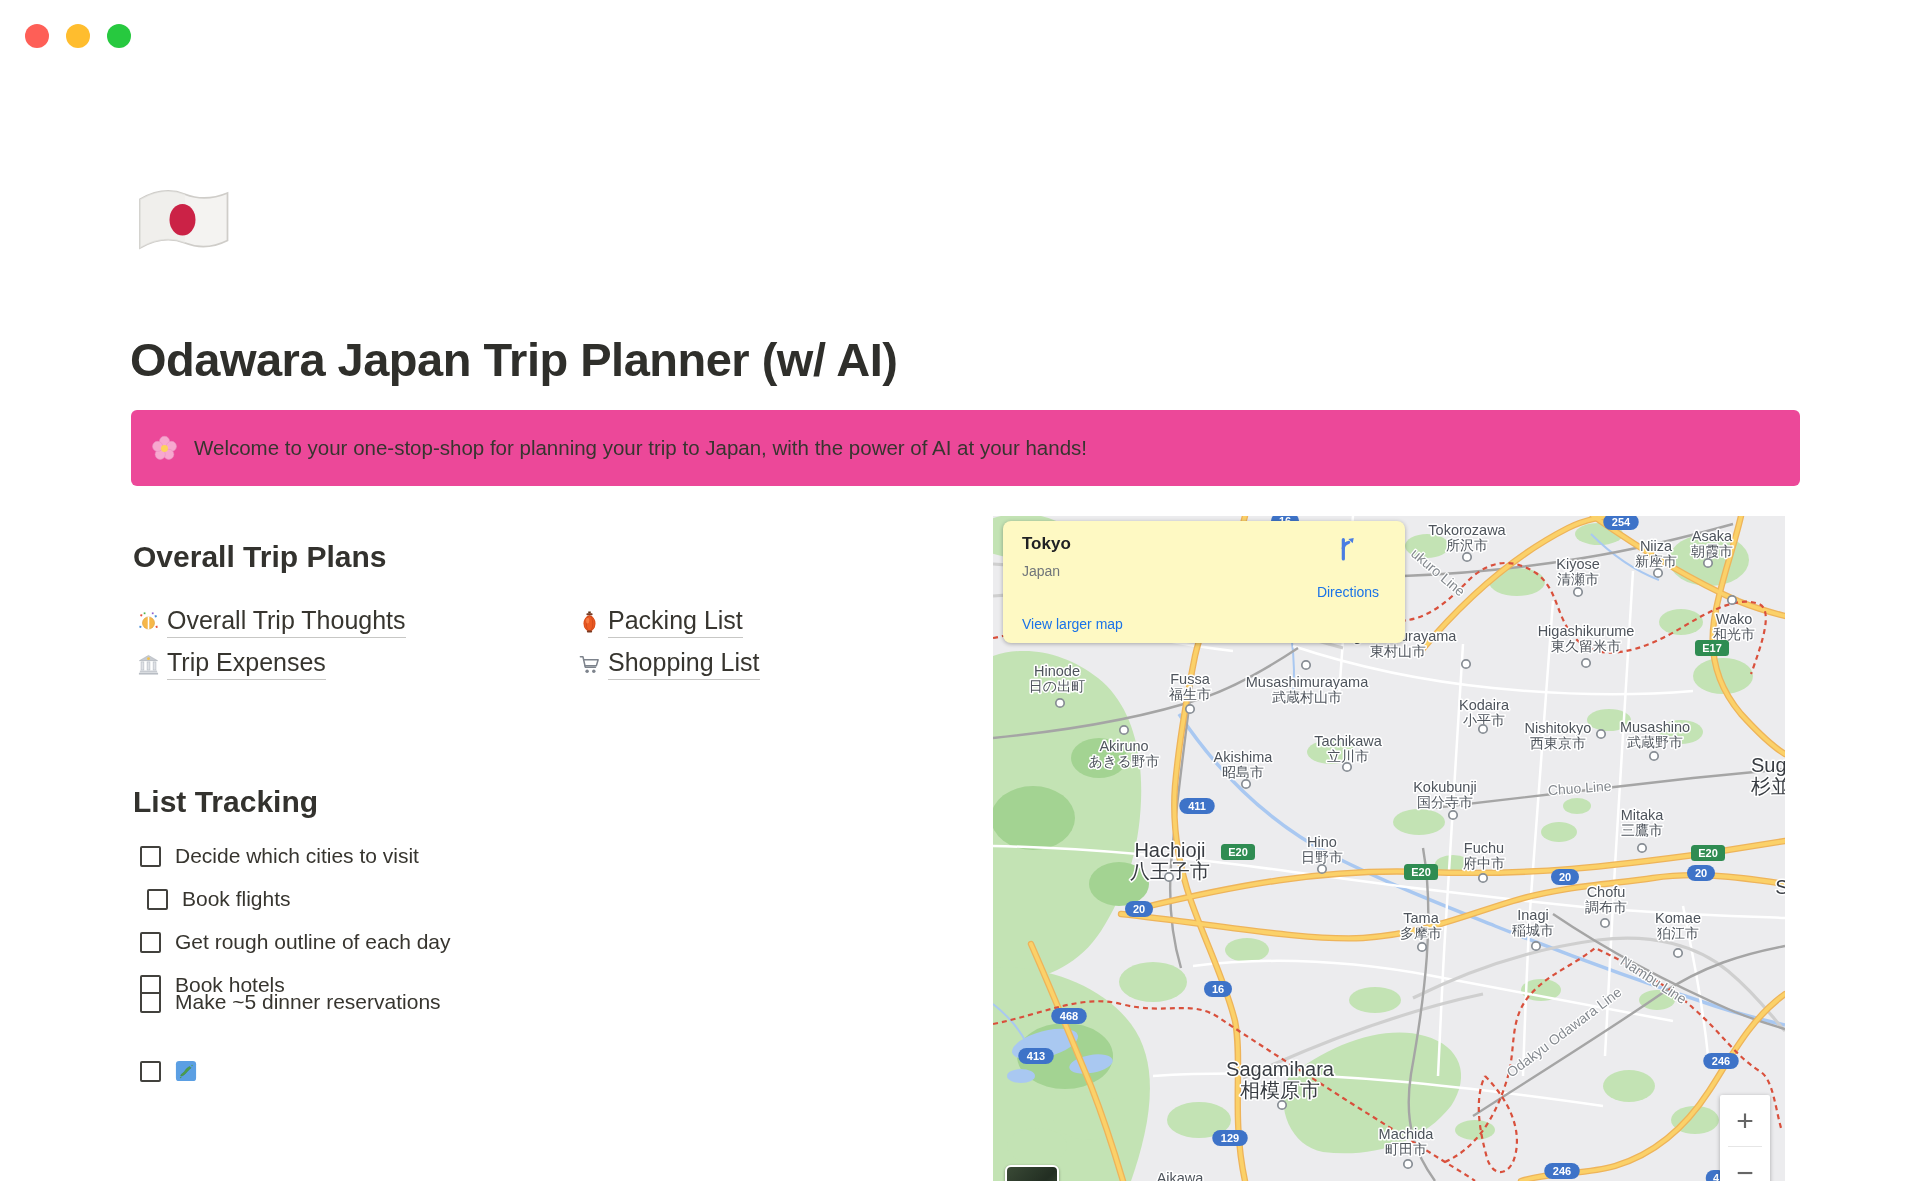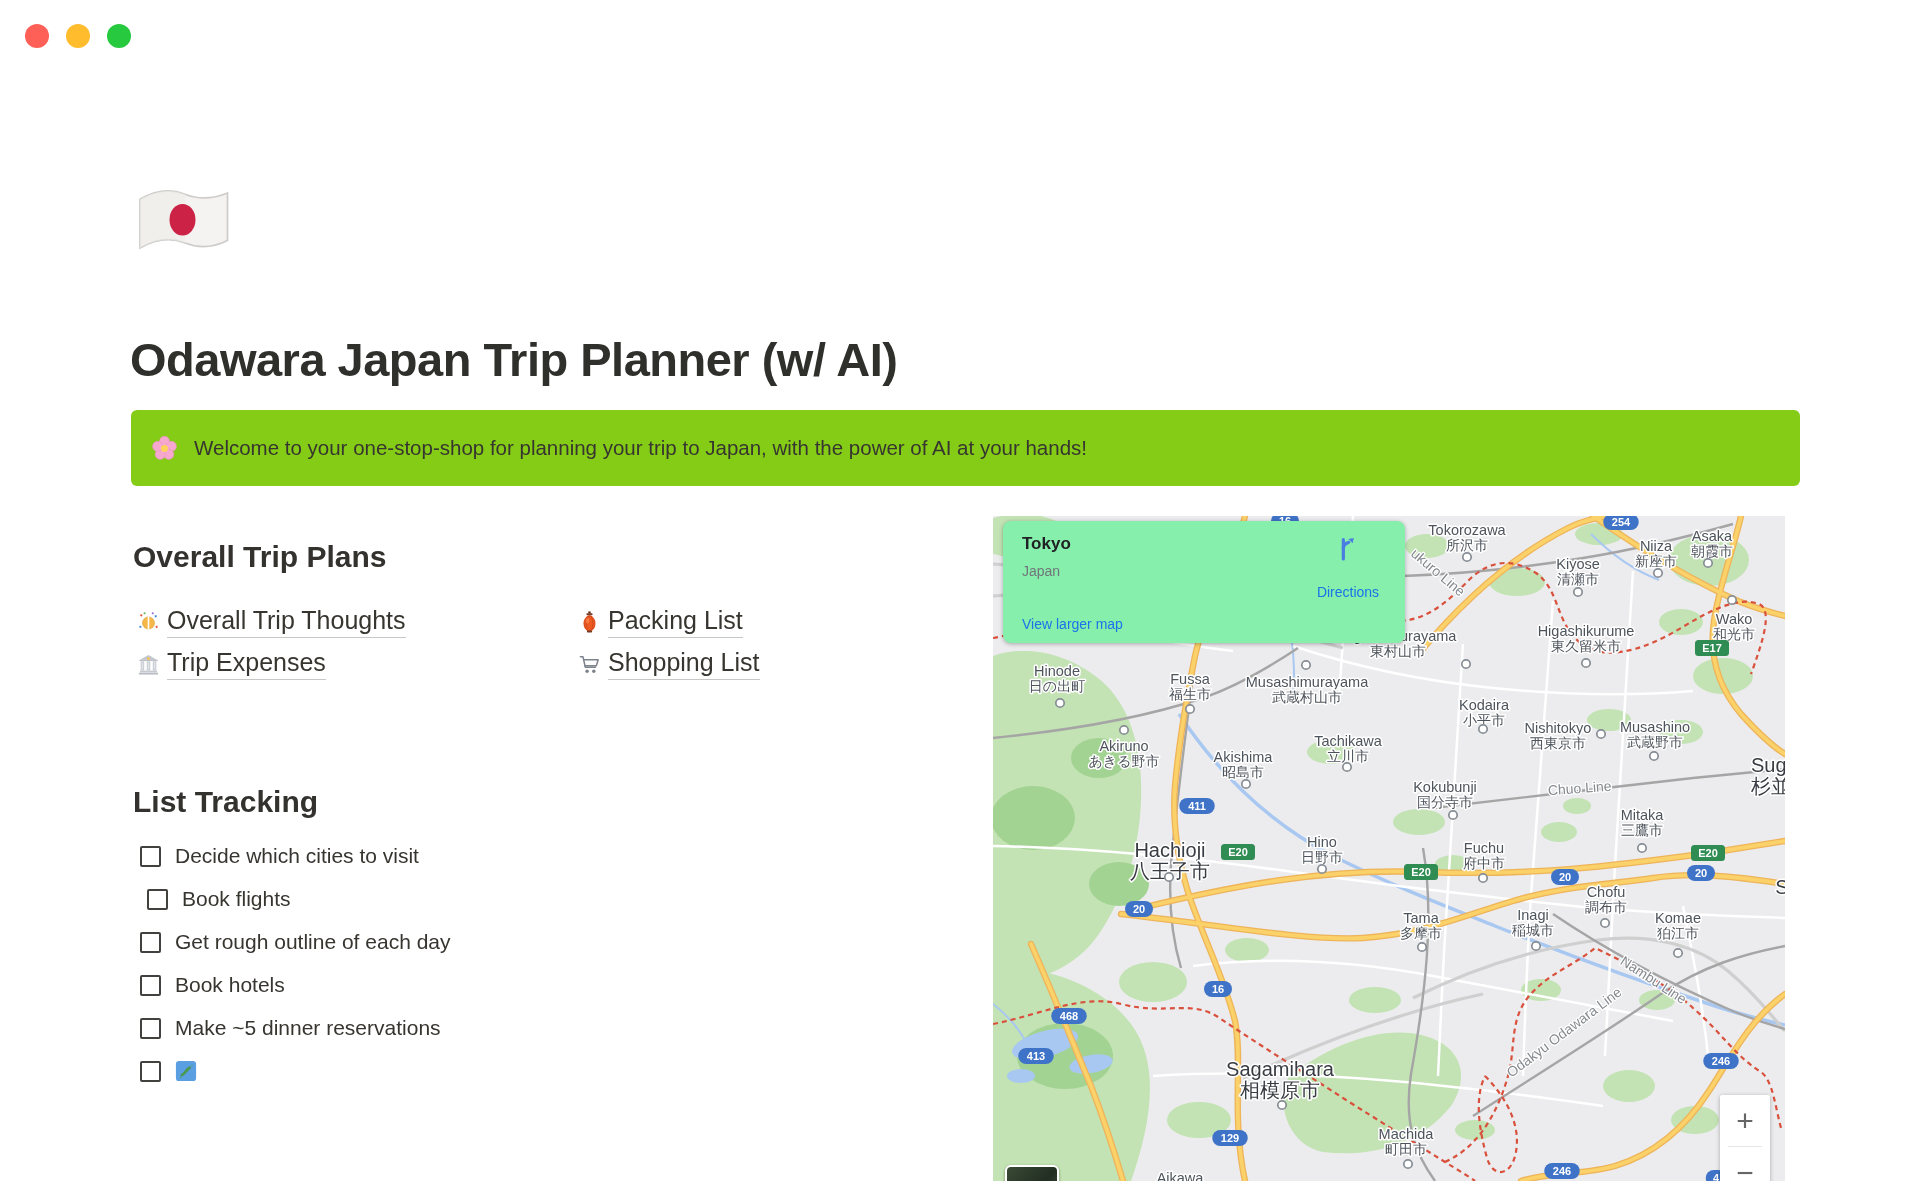--- a/index.html
+++ b/index.html
@@ -4,21 +4,21 @@
 <style>
   * { margin:0; padding:0; box-sizing:border-box; }
   html,body { width:1920px; height:1200px; background:#ffffff; font-family:"Liberation Sans",sans-serif; color:#37352f; overflow:hidden; }
   .abs { position:absolute; }
 
   
   .dot { position:absolute; top:24px; width:24px; height:24px; border-radius:50%; }
 
   
   #page-title { left:130px; top:332px; font-size:47px; font-weight:700; letter-spacing:-.5px; color:#2f2f2b; }
-  #callout { left:131px; top:410px; width:1669px; height:76px; background:#84cc16; border-radius:6px; display:flex; align-items:center; }
+  #callout { left:131px; top:410px; width:1669px; height:76px; background:#ec4899; border-radius:6px; display:flex; align-items:center; }
   #callout .co-icon { margin-left:20px; width:27px; height:27px; flex:0 0 auto; }
   #callout .co-text { margin-left:16px; font-size:20.5px; color:#37352f; }
 
   .section-heading { position:absolute; font-size:30px; font-weight:700; color:#33322e; }
   #plans-heading { left:133px; top:540px; }
   #tasks-heading { left:133px; top:785px; }
 
   .page-link { position:absolute; display:flex; align-items:center; height:32px; text-decoration:none; color:#37352f; cursor:pointer; }
   .page-link .pl-icon { width:23px; height:23px; margin-right:7px; flex:0 0 auto; }
   .page-link .pl-label { font-size:25px; font-weight:500; border-bottom:1.5px solid rgba(55,53,47,.28); padding-bottom:2px; }
@@ -40,21 +40,21 @@
   .wtr { fill:none; stroke:#a9c8f1; }
   .city { font-family:"Liberation Sans",sans-serif; font-size:14.5px; font-weight:500; fill:#4e545c; paint-order:stroke; stroke:#ffffff; stroke-width:3px; stroke-linejoin:round; }
   .city.jp { font-size:14px; }
   .city.big { font-size:20px; fill:#383c42; }
   .lln { font-family:"Liberation Sans",sans-serif; font-size:14px; fill:#84898f; paint-order:stroke; stroke:#ffffff; stroke-width:2.5px; stroke-linejoin:round; }
   .marker { fill:#ffffff; stroke:#878d94; stroke-width:1.7; }
   .bdg.blue { fill:#3e73c8; }
   .bdg.green { fill:#2f8c52; }
   .bdgt { font-family:"Liberation Sans",sans-serif; font-size:11px; font-weight:700; fill:#ffffff; }
 
-  #map-card { position:absolute; left:10px; top:5px; width:402px; height:122px; background:#86efac; border-radius:8px; box-shadow:0 1px 4px rgba(0,0,0,.3); }
+  #map-card { position:absolute; left:10px; top:5px; width:402px; height:122px; background:#fef9c3; border-radius:8px; box-shadow:0 1px 4px rgba(0,0,0,.3); }
   #map-card .mc-title { position:absolute; left:19px; top:13px; font-size:17px; font-weight:700; color:#202124; }
   #map-card .mc-sub { position:absolute; left:19px; top:42px; font-size:14px; color:#70757a; }
   #map-card .mc-link { position:absolute; left:19px; top:95px; font-size:14px; color:#1a73e8; text-decoration:none; cursor:pointer; }
   #map-card .mc-dir { position:absolute; left:305px; top:10px; width:80px; text-align:center; cursor:pointer; }
   #map-card .mc-dir svg { width:32px; height:32px; }
   #map-card .mc-dir span { display:block; margin-top:17px; font-size:14px; color:#1a73e8; }
 
   #map-zoom { position:absolute; left:727px; top:579px; width:50px; height:104px; background:#fff; border-radius:2px; box-shadow:0 1px 4px rgba(0,0,0,.3); }
   #map-zoom .zbtn { height:51px; display:flex; align-items:center; justify-content:center; font-size:30px; color:#666; cursor:pointer; }
   #map-zoom .zdiv { height:1px; background:#e6e6e6; margin:0 8px; }
@@ -157,21 +157,21 @@
   <span class="task-label">Book flights</span>
 </div>
 <div class="task-row" style="top:924px;">
   <span class="task-check"></span>
   <span class="task-label">Get rough outline of each day</span>
 </div>
 <div class="task-row" style="top:967px;">
   <span class="task-check"></span>
   <span class="task-label">Book hotels</span>
 </div>
-<div class="task-row" style="top:1010px;justify-content:flex-end;">
+<div class="task-row" style="top:984px;justify-content:flex-end;">
   <span class="task-check"></span>
   <span class="task-label">Make ~5 dinner reservations</span>
 </div>
 <div class="task-row" style="top:1053px;">
   <span class="task-check"></span>
   <svg class="task-emoji" viewBox="0 0 24 24">
     <rect x="1" y="1" width="22" height="22" rx="3.5" fill="#5b9fe3"></rect>
     <path d="M6,16.5 C8,14.5 10,13.5 11,11.5 C12,9.5 14,8.2 16,7 L17.6,8.6 C15.6,10.2 14.2,11.6 12.6,13.6 C11,15.6 8.6,17.2 7,17.6 Z" fill="#4c9e4c" stroke="#3a7d3a" stroke-width="0.4"></path>
     <circle cx="6.2" cy="19" r="0.8" fill="#4c9e4c"></circle>
     <circle cx="18.6" cy="6" r="0.7" fill="#4c9e4c"></circle>

